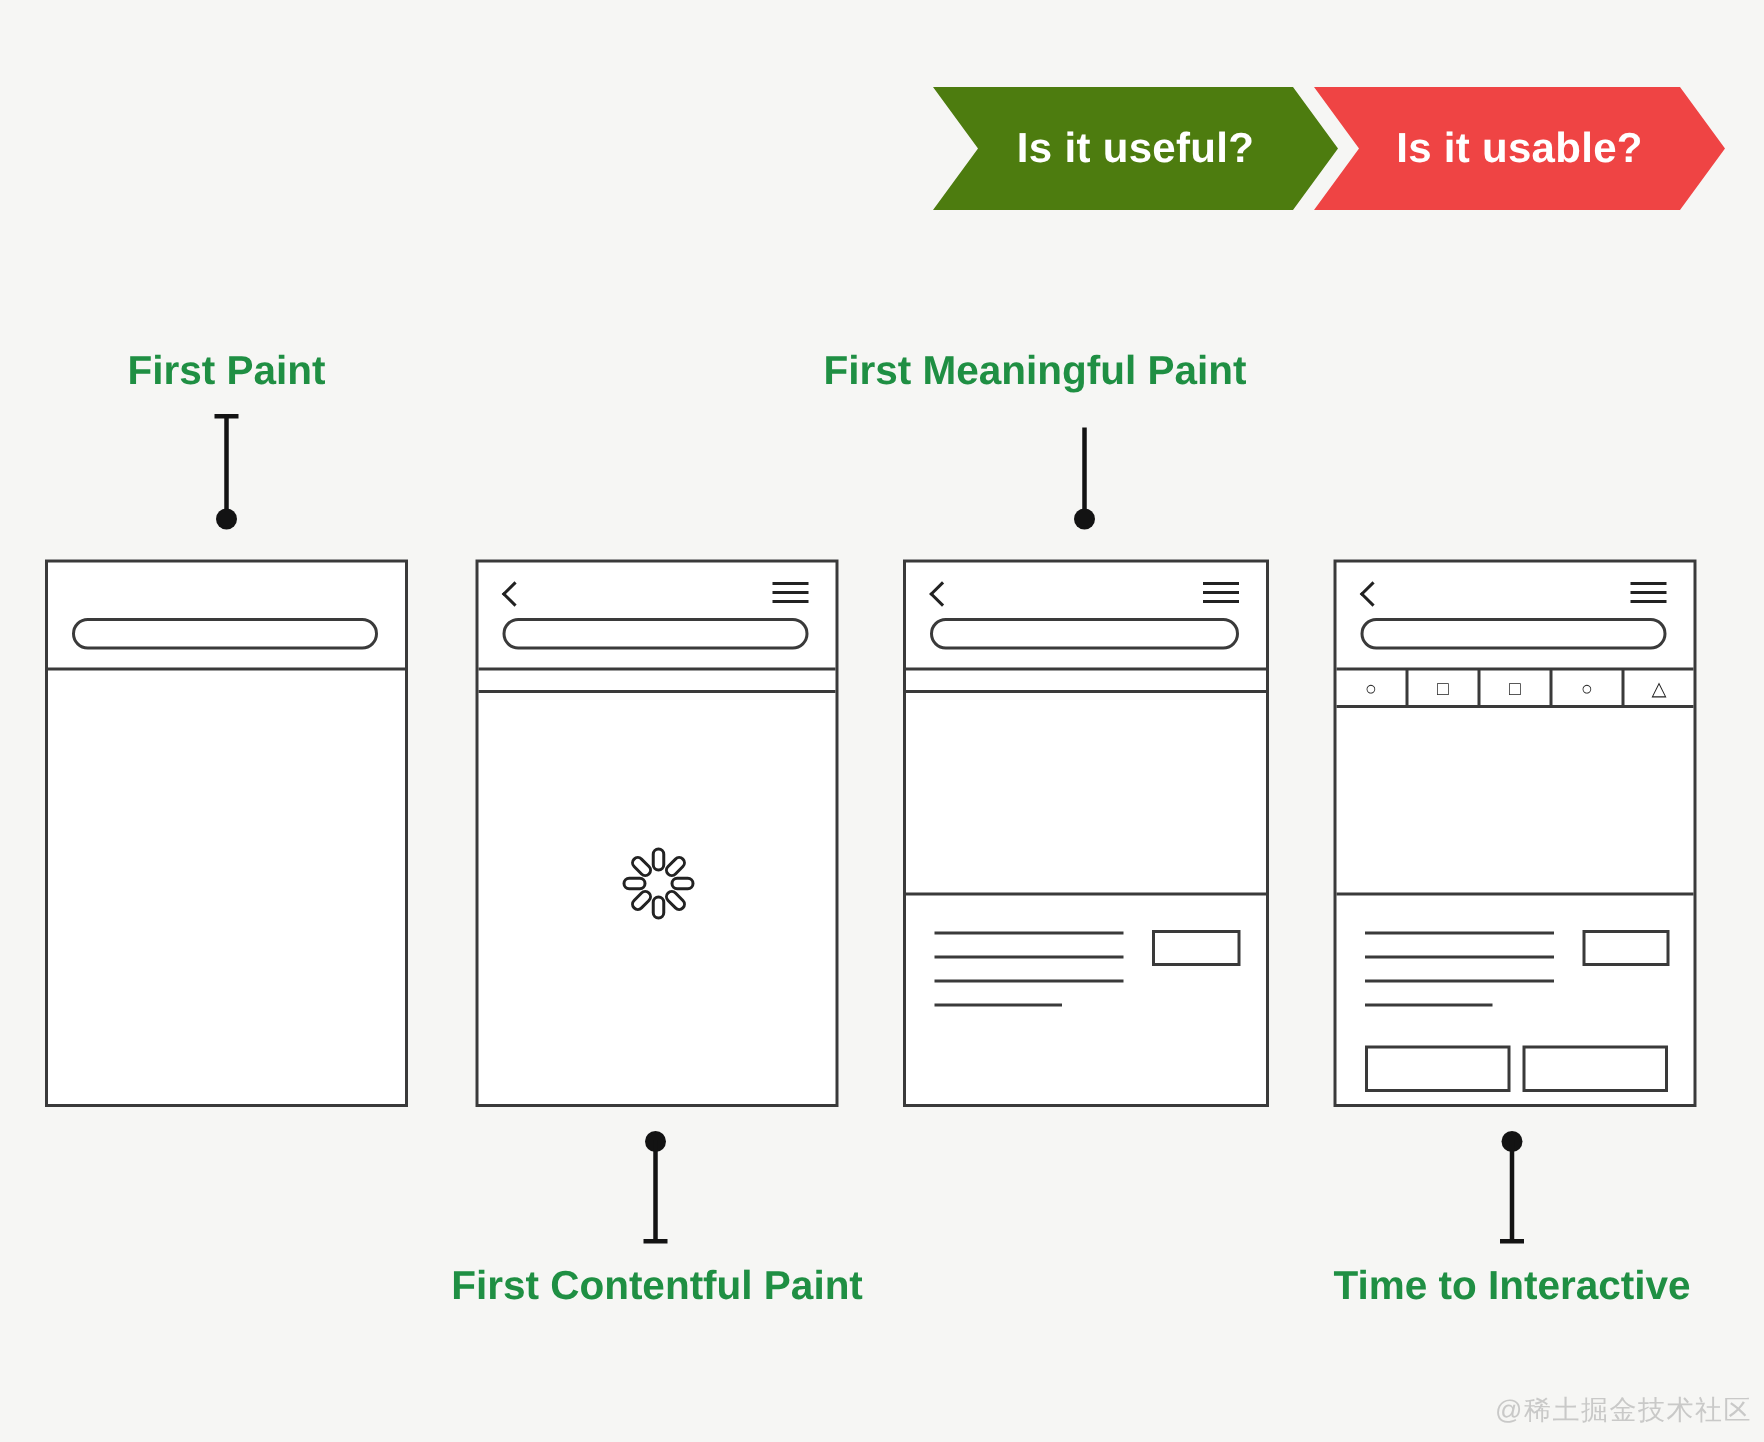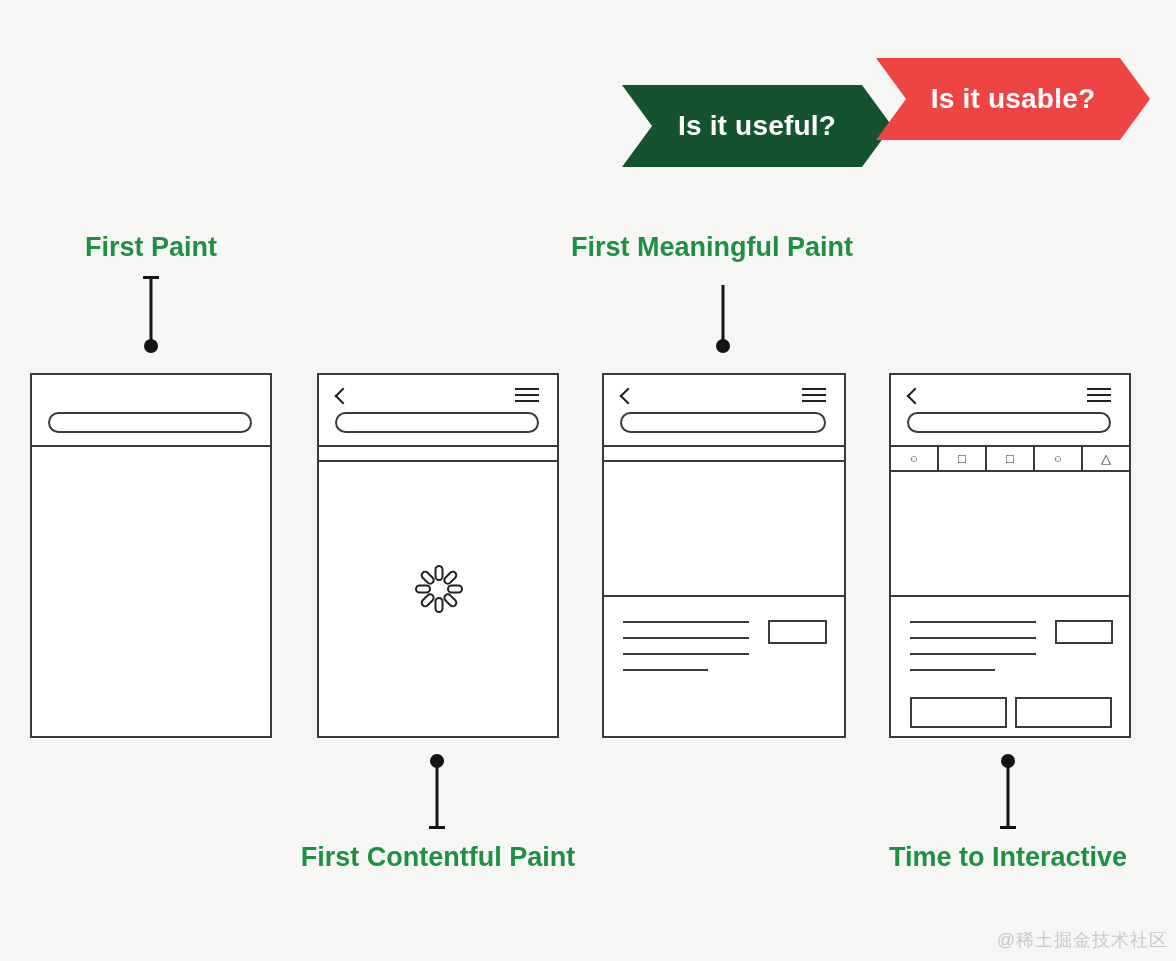--- a/index.html
+++ b/index.html
@@ -18,23 +18,22 @@
   .chev{
     position:absolute;top:58px;height:82px;
     display:flex;align-items:center;justify-content:center;
     color:#fff;font-size:28px;font-weight:bold;letter-spacing:.2px;
   }
   .chev-1{
     left:30px;width:608px;background:#3BA757;
     clip-path:polygon(0 0, calc(100% - 30px) 0, 100% 50%, calc(100% - 30px) 100%, 0 100%, 45px 50%);
   }
   .chev-2{
-    left:622px;width:270px;background:#14532d;
+    left:622px;width:270px;background:#4d7c0f;
     clip-path:polygon(0 0, calc(100% - 30px) 0, 100% 50%, calc(100% - 30px) 100%, 0 100%, 30px 50%);
-    margin-top:27px;
   }
   .chev-3{
     left:876px;width:274px;background:#ef4444;
     clip-path:polygon(0 0, calc(100% - 30px) 0, 100% 50%, calc(100% - 30px) 100%, 0 100%, 30px 50%);
   }
   
   .metric-label{
     position:absolute;transform:translateX(-50%);
     color:#1F8F43;font-size:27px;font-weight:bold;white-space:nowrap;text-align:center;
   }
@@ -101,21 +100,21 @@
 <div class="stage">
 
   <div class="chev chev-2">
     <span>Is it useful?</span>
   </div>
   <div class="chev chev-3">
     <span>Is it usable?</span>
   </div>
 
   <div class="metric-label" style="left:151px;top:232px;">First Paint</div>
-  <div class="metric-label" style="left:712px;top:232px;">First Meaningful Paint</div>
+  <div class="metric-label" style="left:690px;top:232px;">First Meaningful Paint</div>
 
   <div class="metric-label" style="left:438px;top:842px;">First Contentful Paint</div>
   <div class="metric-label" style="left:1008px;top:842px;">Time to Interactive</div>
 
   <div>
     <div class="cap" style="left:151px;top:276px;"></div>
     <div class="vline" style="left:151px;top:276px;height:70px;"></div>
     <div class="dot" style="left:151px;top:339px;"></div>
   </div>
 

